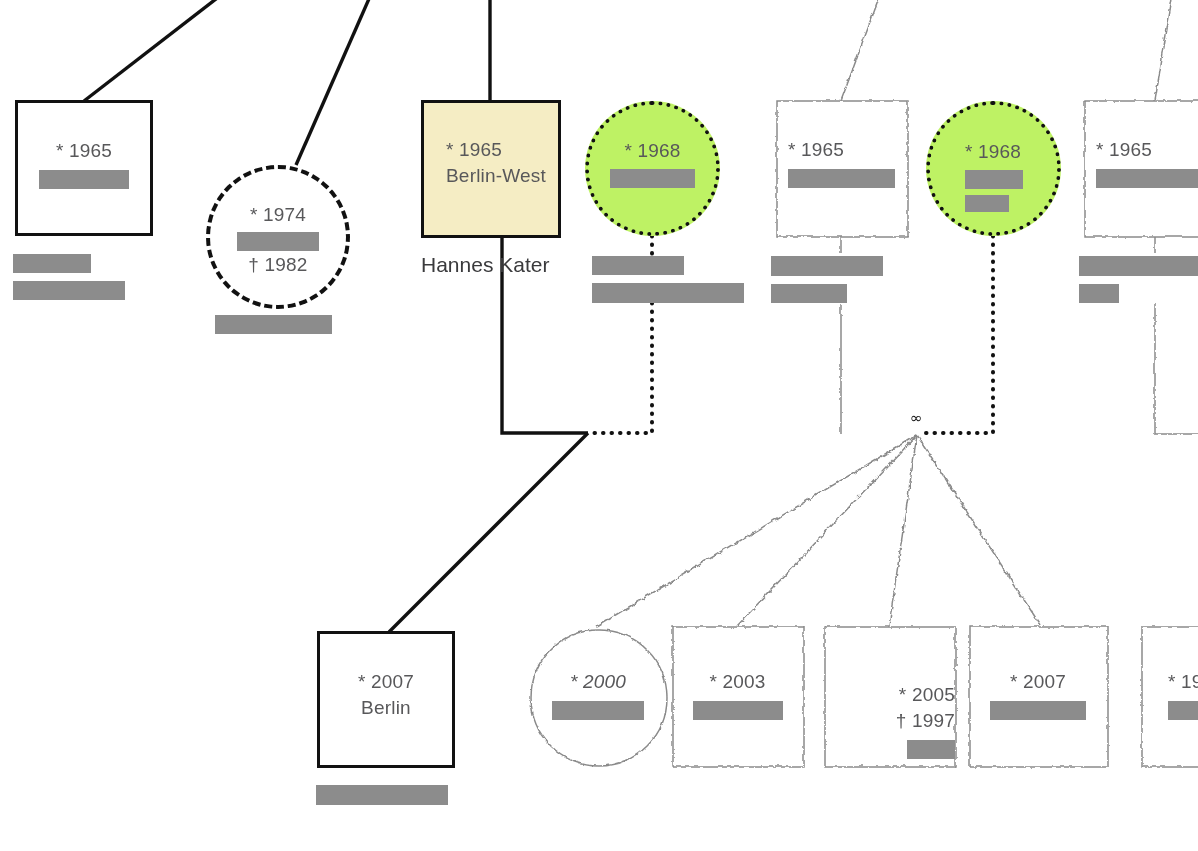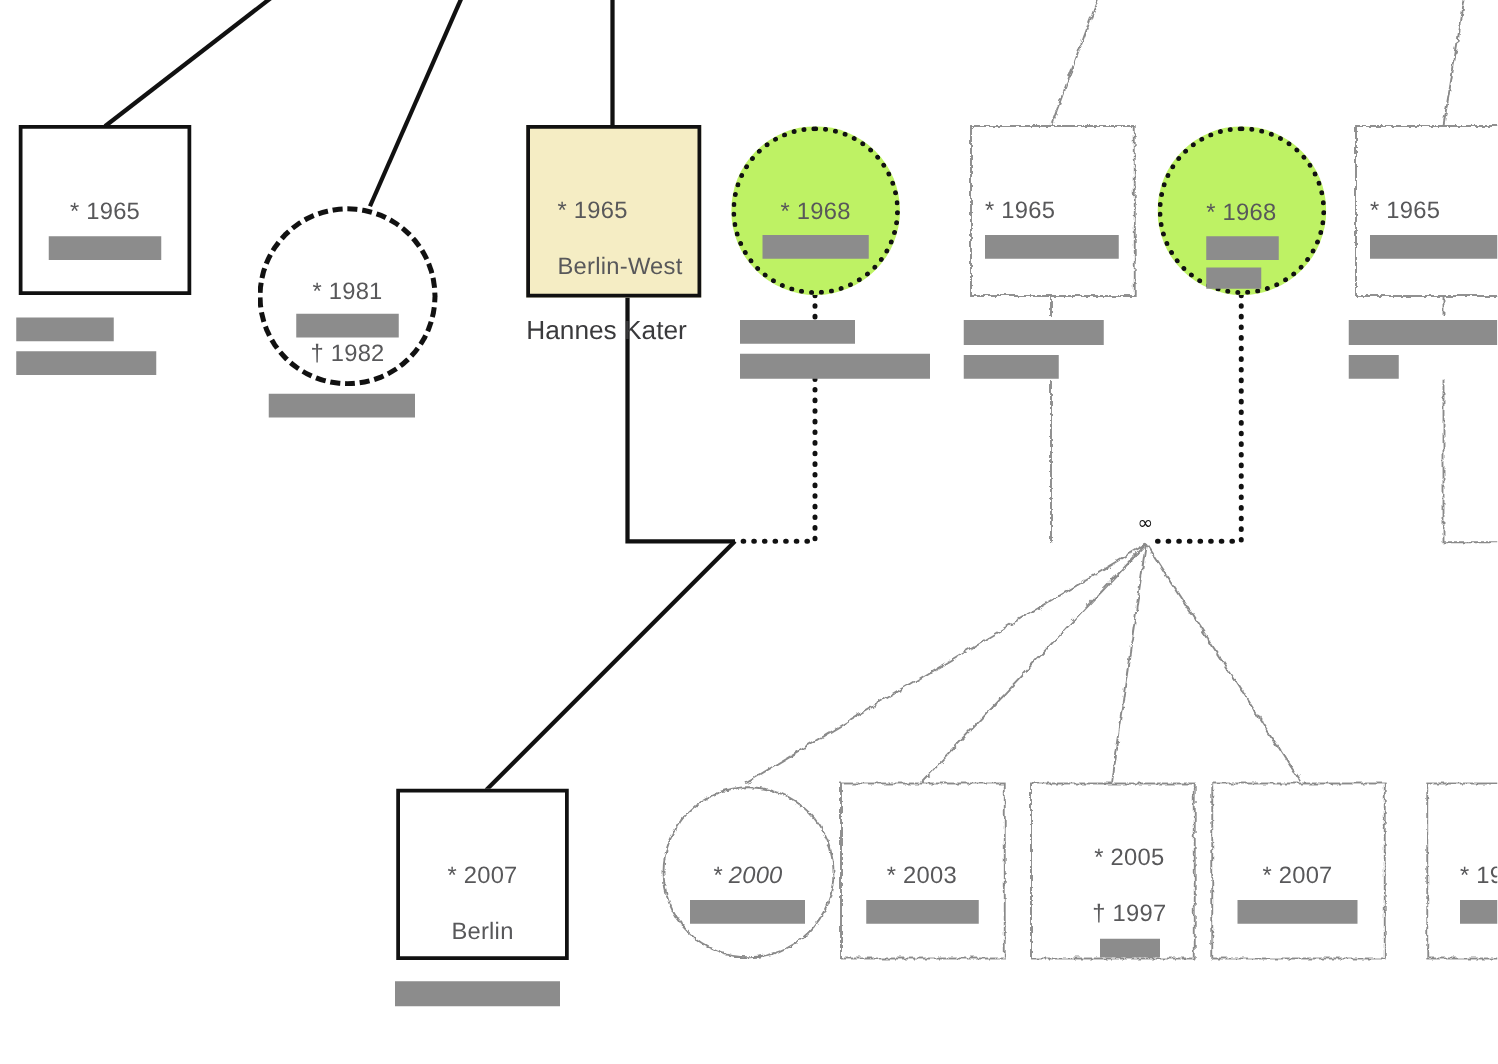--- a/index.html
+++ b/index.html
@@ -62,21 +62,20 @@
     align-items: center;
     justify-content: flex-start;
     box-sizing: border-box;
   }
   .lifeline {
     color: #58585a;
     font-size: 19px;
     line-height: 26px;
     white-space: nowrap;
     letter-spacing: .2px;
-    margin-top: 19px;
   }
   .redact {
     background: #8c8c8c;
     height: 19px;
   }
   .redact.thin { height: 17px; }
   
   .extra {
     position: absolute;
     background: #8c8c8c;
@@ -168,21 +167,21 @@
     <div class="node-body" style="padding-top:35px;">
       <div class="lifeline">* 1965</div>
       <div class="redact" style="width:90px; margin-top:6px;"></div>
     </div>
   </div>
   <div class="extra" style="left:13px; top:254px; width:78px; height:19px;"></div>
   <div class="extra" style="left:13px; top:281px; width:112px; height:19px;"></div>
 
   <div class="node shell-dashed-circle" style="left:206px; top:165px; width:144px; height:144px;">
     <div class="node-body" style="padding-top:33px;">
-      <div class="lifeline">* 1981</div>
+      <div class="lifeline">* 1974</div>
       <div class="redact" style="width:82px; margin-top:4px;"></div>
       <div class="lifeline" style="margin-top:1px;">† 1982</div>
     </div>
   </div>
   <div class="extra" style="left:215px; top:315px; width:117px; height:19px;"></div>
 
   <div class="node shell-solid-box hl" style="left:421px; top:100px; width:140px; height:138px;">
     <div class="node-body" style="padding-top:34px; align-items:flex-start; padding-left:22px;">
       <div class="lifeline">* 1965</div>
       <div class="lifeline">Berlin-West</div>
@@ -243,21 +242,21 @@
   </div>
 
   <div class="node shell-wavy-box" style="left:672px; top:626px; width:131px; height:140px; background:transparent;">
     <div class="node-body" style="padding-top:43px;text-align:right;">
       <div class="lifeline">* 2003</div>
       <div class="redact" style="width:90px; margin-top:6px;"></div>
     </div>
   </div>
 
   <div class="node shell-wavy-box" style="left:824px; top:626px; width:131px; height:140px; background:transparent;">
-    <div class="node-body" style="padding-top:29px; align-items:center; padding-left:28px;">
+    <div class="node-body" style="padding-top:56px; align-items:flex-end; padding-left:28px;">
       <div class="lifeline">* 2005</div>
       <div class="lifeline">† 1997</div>
       <div class="redact" style="width:48px; margin-top:6px;"></div>
     </div>
   </div>
 
   <div class="node shell-wavy-box" style="left:969px; top:626px; width:138px; height:140px; background:transparent;">
     <div class="node-body" style="padding-top:43px;">
       <div class="lifeline">* 2007</div>
       <div class="redact" style="width:96px; margin-top:6px;"></div>

